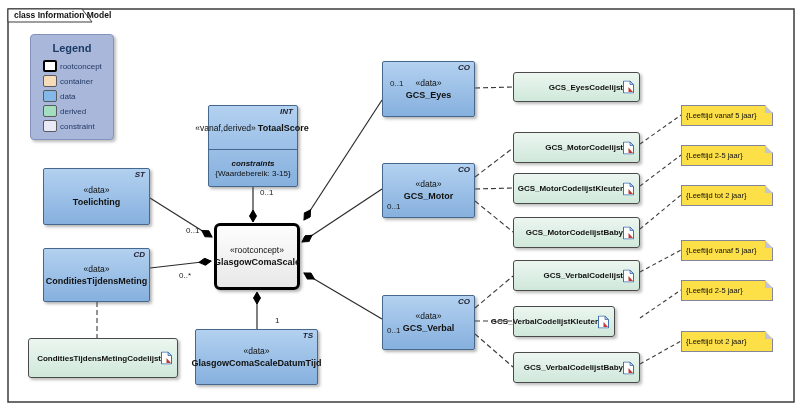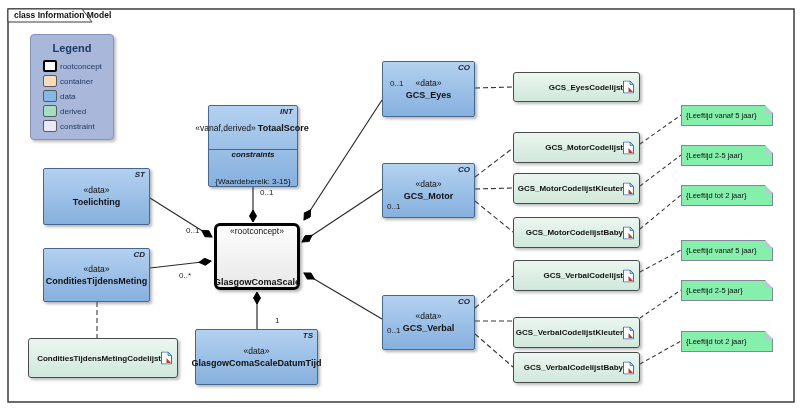--- a/index.html
+++ b/index.html
@@ -16,45 +16,45 @@
     background:linear-gradient(180deg,#b3d1f0 0%,#86b0de 100%);
     border:1px solid #46688c; border-radius:2px;
     box-shadow:2px 2px 3px rgba(90,90,90,.45); color:#10100f;
     box-sizing:border-box;
   }
   .tag { position:absolute; top:1px; right:4px; font-size:8px; font-style:italic; font-weight:bold; color:#1c1c2e;margin-left:16px; }
   .stype { font-size:8.5px; }
   .bname { font-size:9px; font-weight:bold; margin-top:2px; line-height:1.15; padding:0 2px; }
   .root {
     background:linear-gradient(180deg,#fdfdfd 0%,#e8e8e8 100%);
-    border:3px solid #000; border-radius:6px;justify-content:space-between;
+    border:3px solid #000; border-radius:6px;
   }
   .two-comp { justify-content:flex-start; padding:0; }
   .comp-top {
     position:relative; width:100%; height:44px; display:flex; 
     align-items:center; justify-content:center; border-bottom:1px solid #46688c; box-sizing:border-box;
   }
-  .comp-bot { width:100%; flex:1; display:flex; flex-direction:column; align-items:center; justify-content:space-between; }
+  .comp-bot { width:100%; flex:1; display:flex; flex-direction:column; align-items:center; justify-content:center; }
   .seclabel { font-size:8px; font-style:italic; font-weight:bold; }
   .consval { font-size:8px; margin-top:1px; }
 
   
   .codelist {
     position:absolute; display:flex; align-items:center; justify-content:flex-end;
     background:linear-gradient(180deg,#ecf6f0 0%,#cfe8da 100%);
     border:1px solid #4a4a4a; border-radius:3px;
     box-shadow:2px 2px 3px rgba(90,90,90,.4); box-sizing:border-box;
   }
   .clname { font-size:8px; font-weight:bold; color:#10100f; padding:0 16px 0 4px; text-align:center; }
   .docicon { position:absolute; right:5px; top:50%; transform:translateY(-50%); }
 
   
   .note {
     position:absolute; display:flex; align-items:center;
-    background:#86efac;
+    background:#fde047;
     clip-path:polygon(0 0, calc(100% - 8px) 0, 100% 8px, 100% 100%, 0 100%);
     box-shadow:inset 0 0 0 1px #84849a;
     filter:drop-shadow(1.5px 1.5px 1px rgba(0,0,0,.28));
     box-sizing:border-box;
   }
   .fold {
     position:absolute; top:0; right:0; width:8px; height:8px;
     background:linear-gradient(to top right,#c2c2da 49.5%, transparent 50%);
   }
   .notetext { font-size:7.5px; color:#10100f; padding-left:5px; white-space:nowrap; }
@@ -226,21 +226,21 @@
     </svg>
   </div>
   <div class="codelist" style="left:513px;top:260px;width:127px;height:31px">
     <span class="clname">GCS_VerbalCodelijst</span>
     <svg class="docicon" width="11" height="13" viewBox="0 0 11 13">
       <path d="M0.5,0.5 h6.5 l3.5,3.5 v8.5 h-10 z" fill="#fff" stroke="#3f6fae"></path>
       <path d="M7,0.5 v3.5 h3.5 z" fill="#b9cdea" stroke="#3f6fae" stroke-width="0.8"></path>
       <path d="M5.5,6.5 L10,11.5 L5.5,11.5 Z" fill="#c13b31"></path>
     </svg>
   </div>
-  <div class="codelist" style="left:513px;top:317px;width:127px;height:31px">
+  <div class="codelist" style="left:513px;top:306px;width:102px;height:31px">
     <span class="clname">GCS_VerbalCodelijstKleuter</span>
     <svg class="docicon" width="11" height="13" viewBox="0 0 11 13">
       <path d="M0.5,0.5 h6.5 l3.5,3.5 v8.5 h-10 z" fill="#fff" stroke="#3f6fae"></path>
       <path d="M7,0.5 v3.5 h3.5 z" fill="#b9cdea" stroke="#3f6fae" stroke-width="0.8"></path>
       <path d="M5.5,6.5 L10,11.5 L5.5,11.5 Z" fill="#c13b31"></path>
     </svg>
   </div>
   <div class="codelist" style="left:513px;top:352px;width:127px;height:31px">
     <span class="clname">GCS_VerbalCodelijstBaby</span>
     <svg class="docicon" width="11" height="13" viewBox="0 0 11 13">

